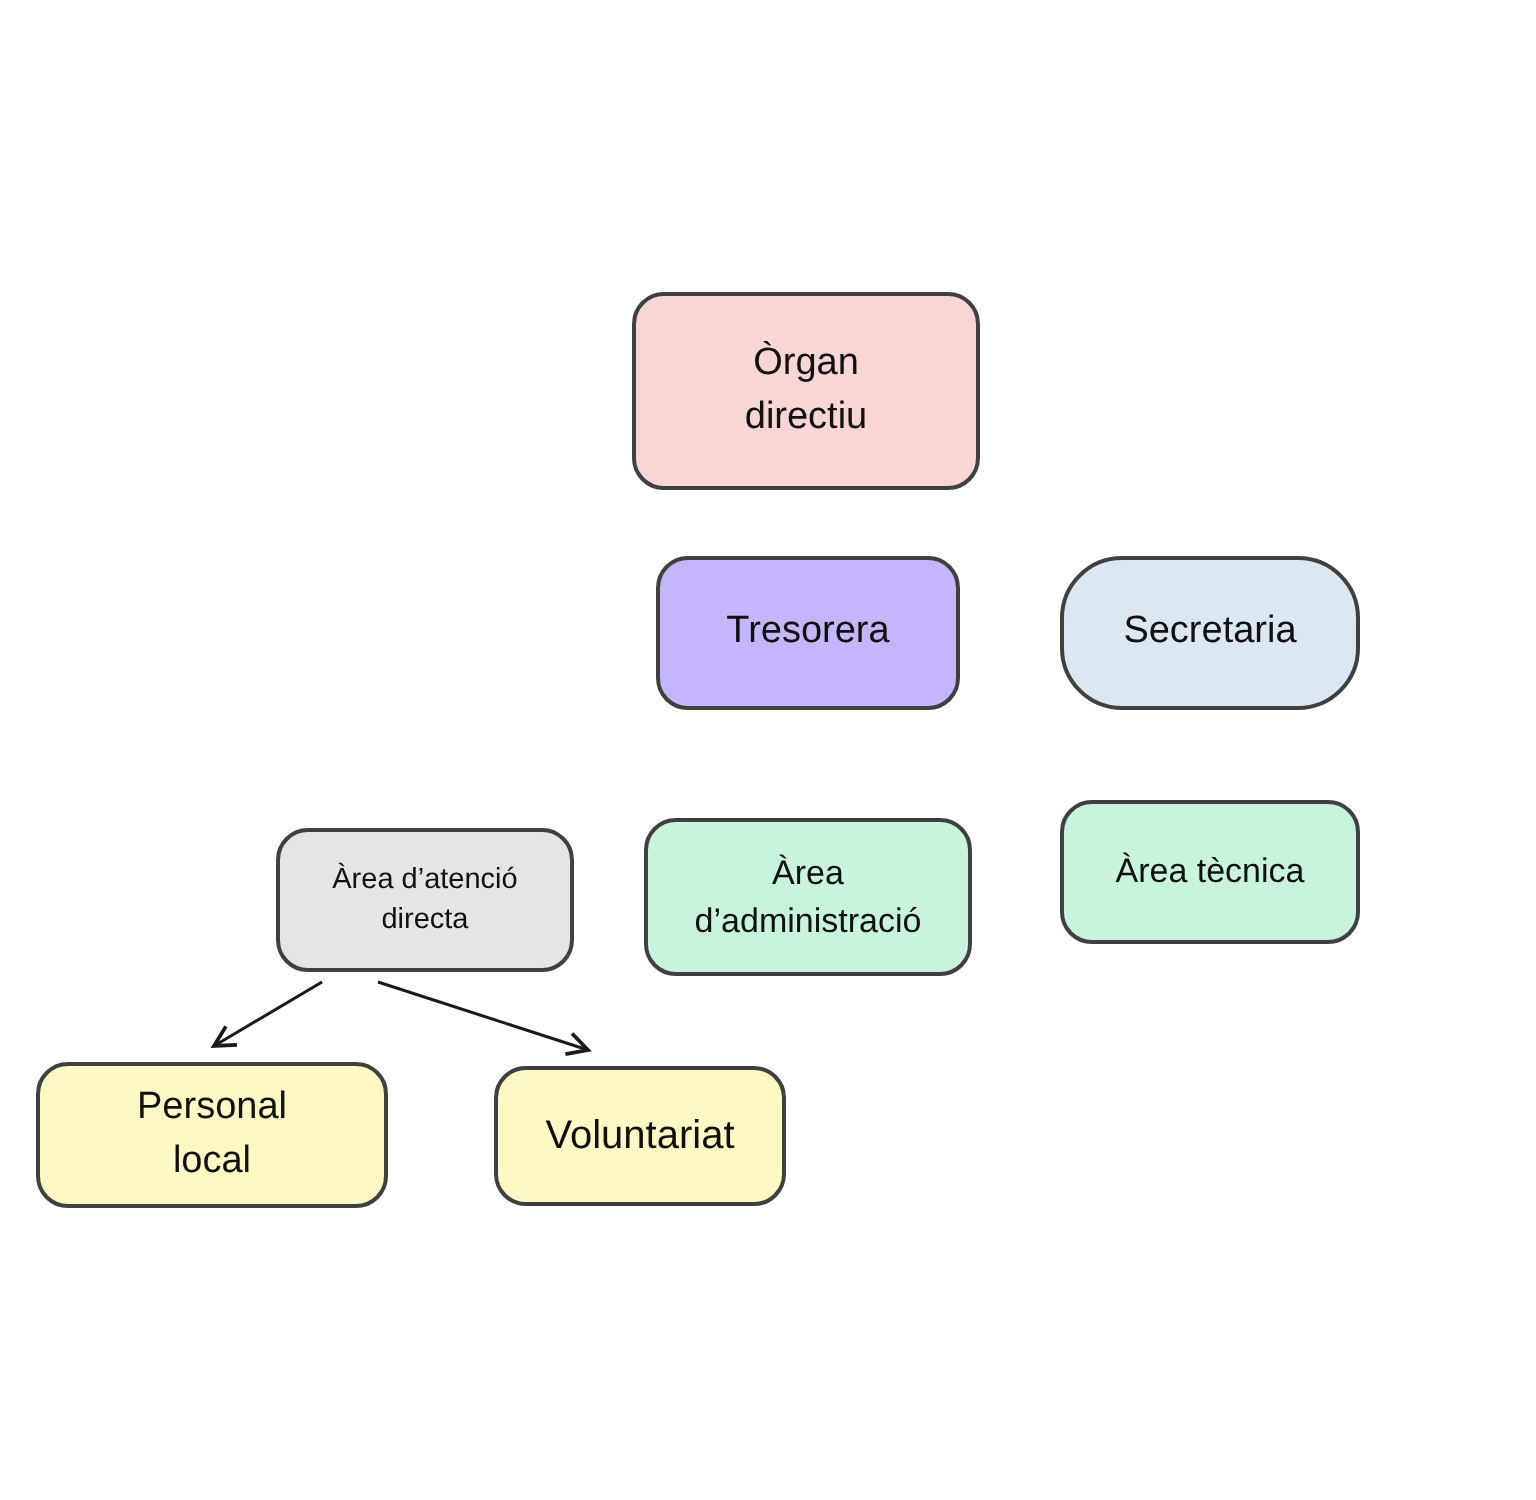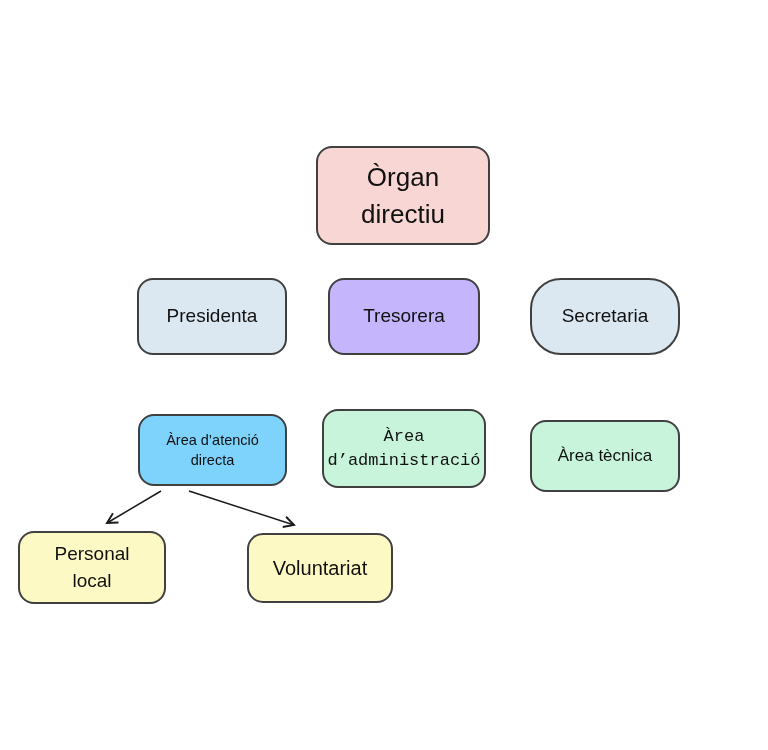--- a/index.html
+++ b/index.html
@@ -26,28 +26,28 @@
     align-items: center;
     justify-content: center;
     text-align: center;
   }
   .label {
     white-space: pre-line;
     line-height: 1.4;
     display: block;
   }
   
-  .pos-organ         { left: 316px; top: 146px; width: 174px; height: 99px; font-size: 26px; }
+  .pos-organ         { left: 316px; top: 146px; width: 174px; height: 99px; font-size: 19px; }
   .pos-presidenta    { left: 137px; top: 278px; width: 150px; height: 77px; font-size: 19px; }
   .pos-tresorera     { left: 328px; top: 278px; width: 152px; height: 77px; font-size: 19px; }
   .pos-secretaria    { left: 530px; top: 278px; width: 150px; height: 77px; font-size: 19px; border-radius: 31px; }
   .pos-atencio       { left: 138px; top: 414px; width: 149px; height: 72px; font-size: 14.5px; }
-  .pos-administracio { left: 322px; top: 409px; width: 164px; height: 79px; font-size: 17px; font-family: Liberation Mono, monospace; }
-  .pos-tecnica       { left: 530px; top: 420px; width: 150px; height: 72px; font-size: 17px; }
-  .pos-personal      { left: 18px;  top: 531px; width: 148px; height: 73px; font-size: 19px; }
+  .pos-administracio { left: 322px; top: 409px; width: 164px; height: 79px; font-size: 17px; }
+  .pos-tecnica       { left: 530px; top: 400px; width: 150px; height: 72px; font-size: 17px; }
+  .pos-personal      { left: 18px;  top: 531px; width: 176px; height: 73px; font-size: 19px; }
   .pos-voluntariat   { left: 247px; top: 533px; width: 146px; height: 70px; font-size: 20px; }
 </style>
 </head>
 <body>
 
 <div class="canvas">
 
   <svg class="connectors" viewBox="0 0 768 750" xmlns="http://www.w3.org/2000/svg">
     <defs>
       <marker id="arrowhead" viewBox="0 0 10 10" refX="8.5" refY="5" markerWidth="9" markerHeight="9" orient="auto-start-reverse">
@@ -56,33 +56,30 @@
     </defs>
     <line x1="161" y1="491" x2="107" y2="523" stroke="#1a1a1a" stroke-width="1.5" marker-end="url(#arrowhead)" style="stroke: rgb(26, 26, 26);"></line>
     <line x1="189" y1="491" x2="294" y2="525" stroke="#1a1a1a" stroke-width="1.5" marker-end="url(#arrowhead)" style="stroke: rgb(26, 26, 26);"></line>
   </svg>
 
   <div class="node pos-organ" style="background-color: rgb(248, 214, 212); border-color: rgb(64, 64, 64);">
     <span class="label">Òrgan
 directiu</span>
   </div>
 
-  <div class="node pos-presidenta" style="background-color: rgb(219, 232, 241); border-color: rgb(64, 64, 64);">
-    <span class="label">Presidenta</span>
-  </div>
 
   <div class="node pos-tresorera" style="background-color: #c4b5fd; border-color: rgb(64, 64, 64);">
     <span class="label">Tresorera</span>
   </div>
 
   <div class="node pos-secretaria" style="background-color: rgb(219, 232, 241); border-color: rgb(64, 64, 64);">
     <span class="label">Secretaria</span>
   </div>
 
-  <div class="node pos-atencio" style="background-color: #7dd3fc; border-color: rgb(64, 64, 64);">
+  <div class="node pos-atencio" style="background-color: #e5e5e5; border-color: rgb(64, 64, 64);">
     <span class="label">Àrea d’atenció
 directa</span>
   </div>
 
   <div class="node pos-administracio" style="background-color: rgb(200, 244, 220); border-color: rgb(64, 64, 64);">
     <span class="label">Àrea
 d’administració</span>
   </div>
 
   <div class="node pos-tecnica" style="background-color: rgb(200, 244, 220); border-color: rgb(64, 64, 64);">

